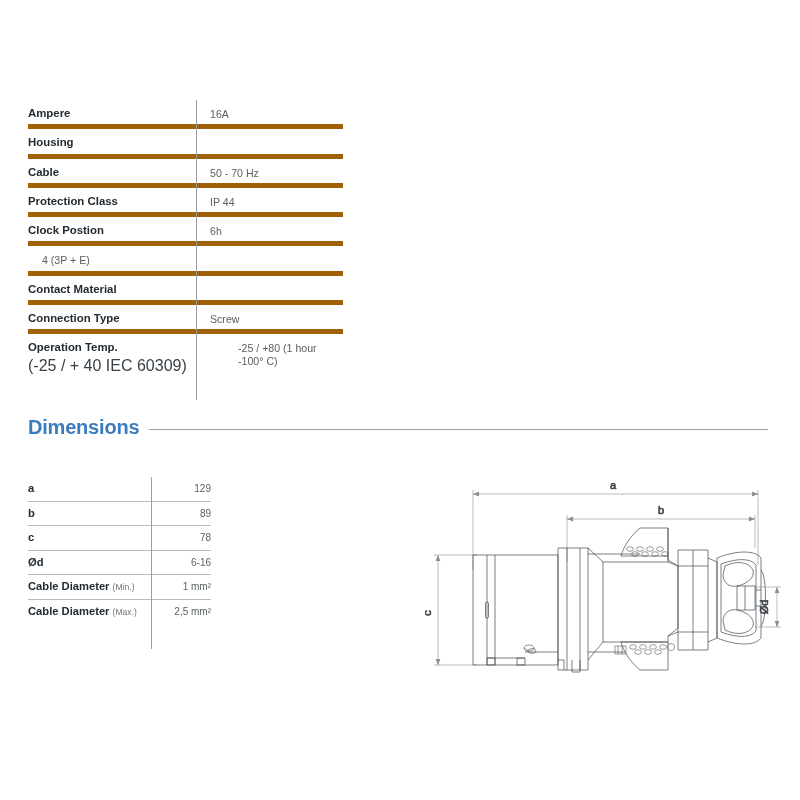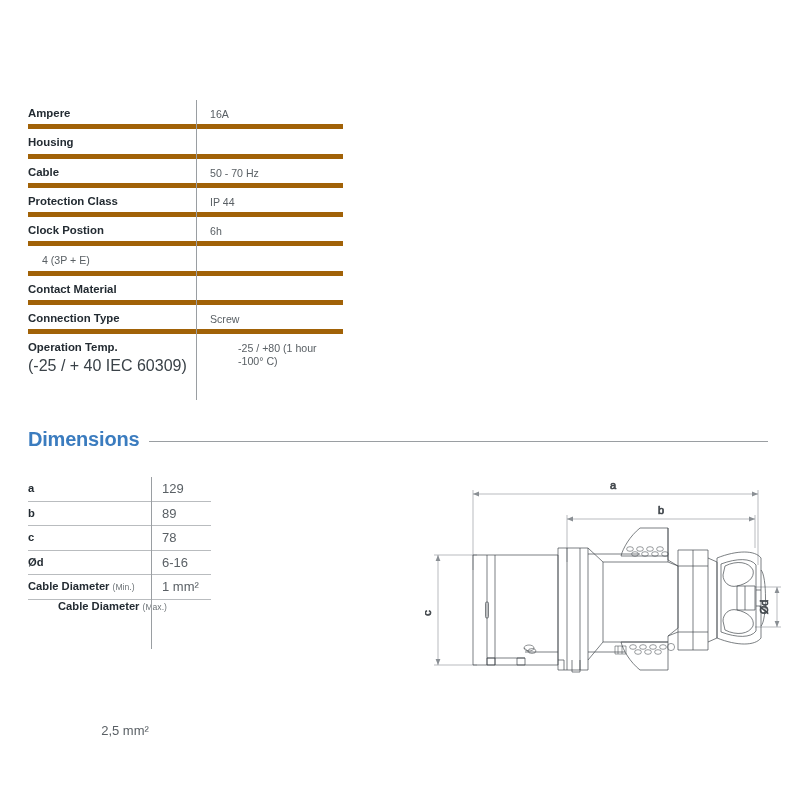--- a/index.html
+++ b/index.html
@@ -70,21 +70,21 @@
     top: 100px;
     width: 1px;
     height: 300px;
     background: #9a9ea2;
   }
 
   
   #dimensions-heading {
     position: absolute;
     left: 28px;
-    top: 428px;
+    top: 416px;
     display: flex;
     align-items: center;
     width: 740px;
   }
   #dimensions-title {
     color: #3b7cbf;
     font-size: 20px;
     font-weight: bold;
     letter-spacing: -0.2px;
     white-space: nowrap;
@@ -105,42 +105,43 @@
     width: 183px;
   }
   .dim-row {
     position: relative;
     display: flex;
     align-items: center;
     height: 24.5px;
     border-bottom: 1px solid #b9bcbf;
     box-sizing: border-box;
   }
-  .dim-row.last { border-bottom: none; flex-direction: column; }
+  .dim-row.last { border-bottom: none; }
   .dim-label {
     width: 123px;
     flex: 0 0 123px;
     color: #232b32;
     font-size: 11.2px;
     font-weight: bold;
     line-height: 1.2;
     box-sizing: border-box;
   }
   .dim-qual {
     font-weight: normal;
     font-size: 8.6px;
     color: #6e7478;
     text-align: center;
   }
   .dim-value {
     flex: 1 1 auto;
     color: #5a6065;
-    font-size: 13px;
+    font-size: 10px;
     padding-left: 11px;
     box-sizing: border-box;
+    text-align: right;
   }
   #dim-divider {
     position: absolute;
     left: 151px;
     top: 477px;
     width: 1px;
     height: 172px;
     background: #9a9ea2;
   }
 

